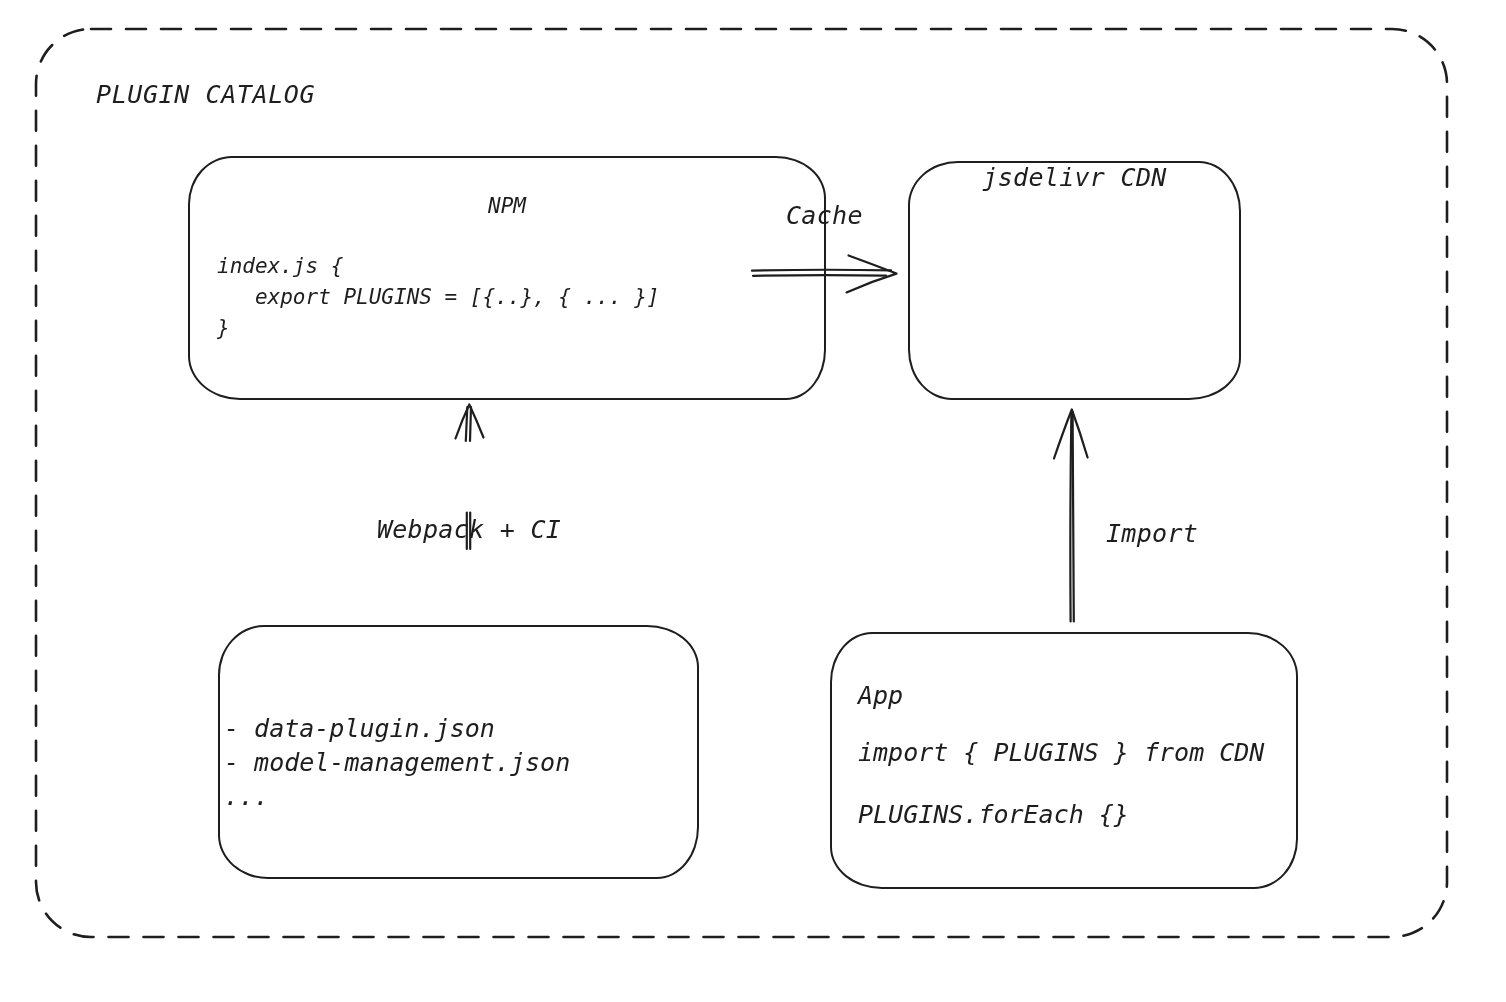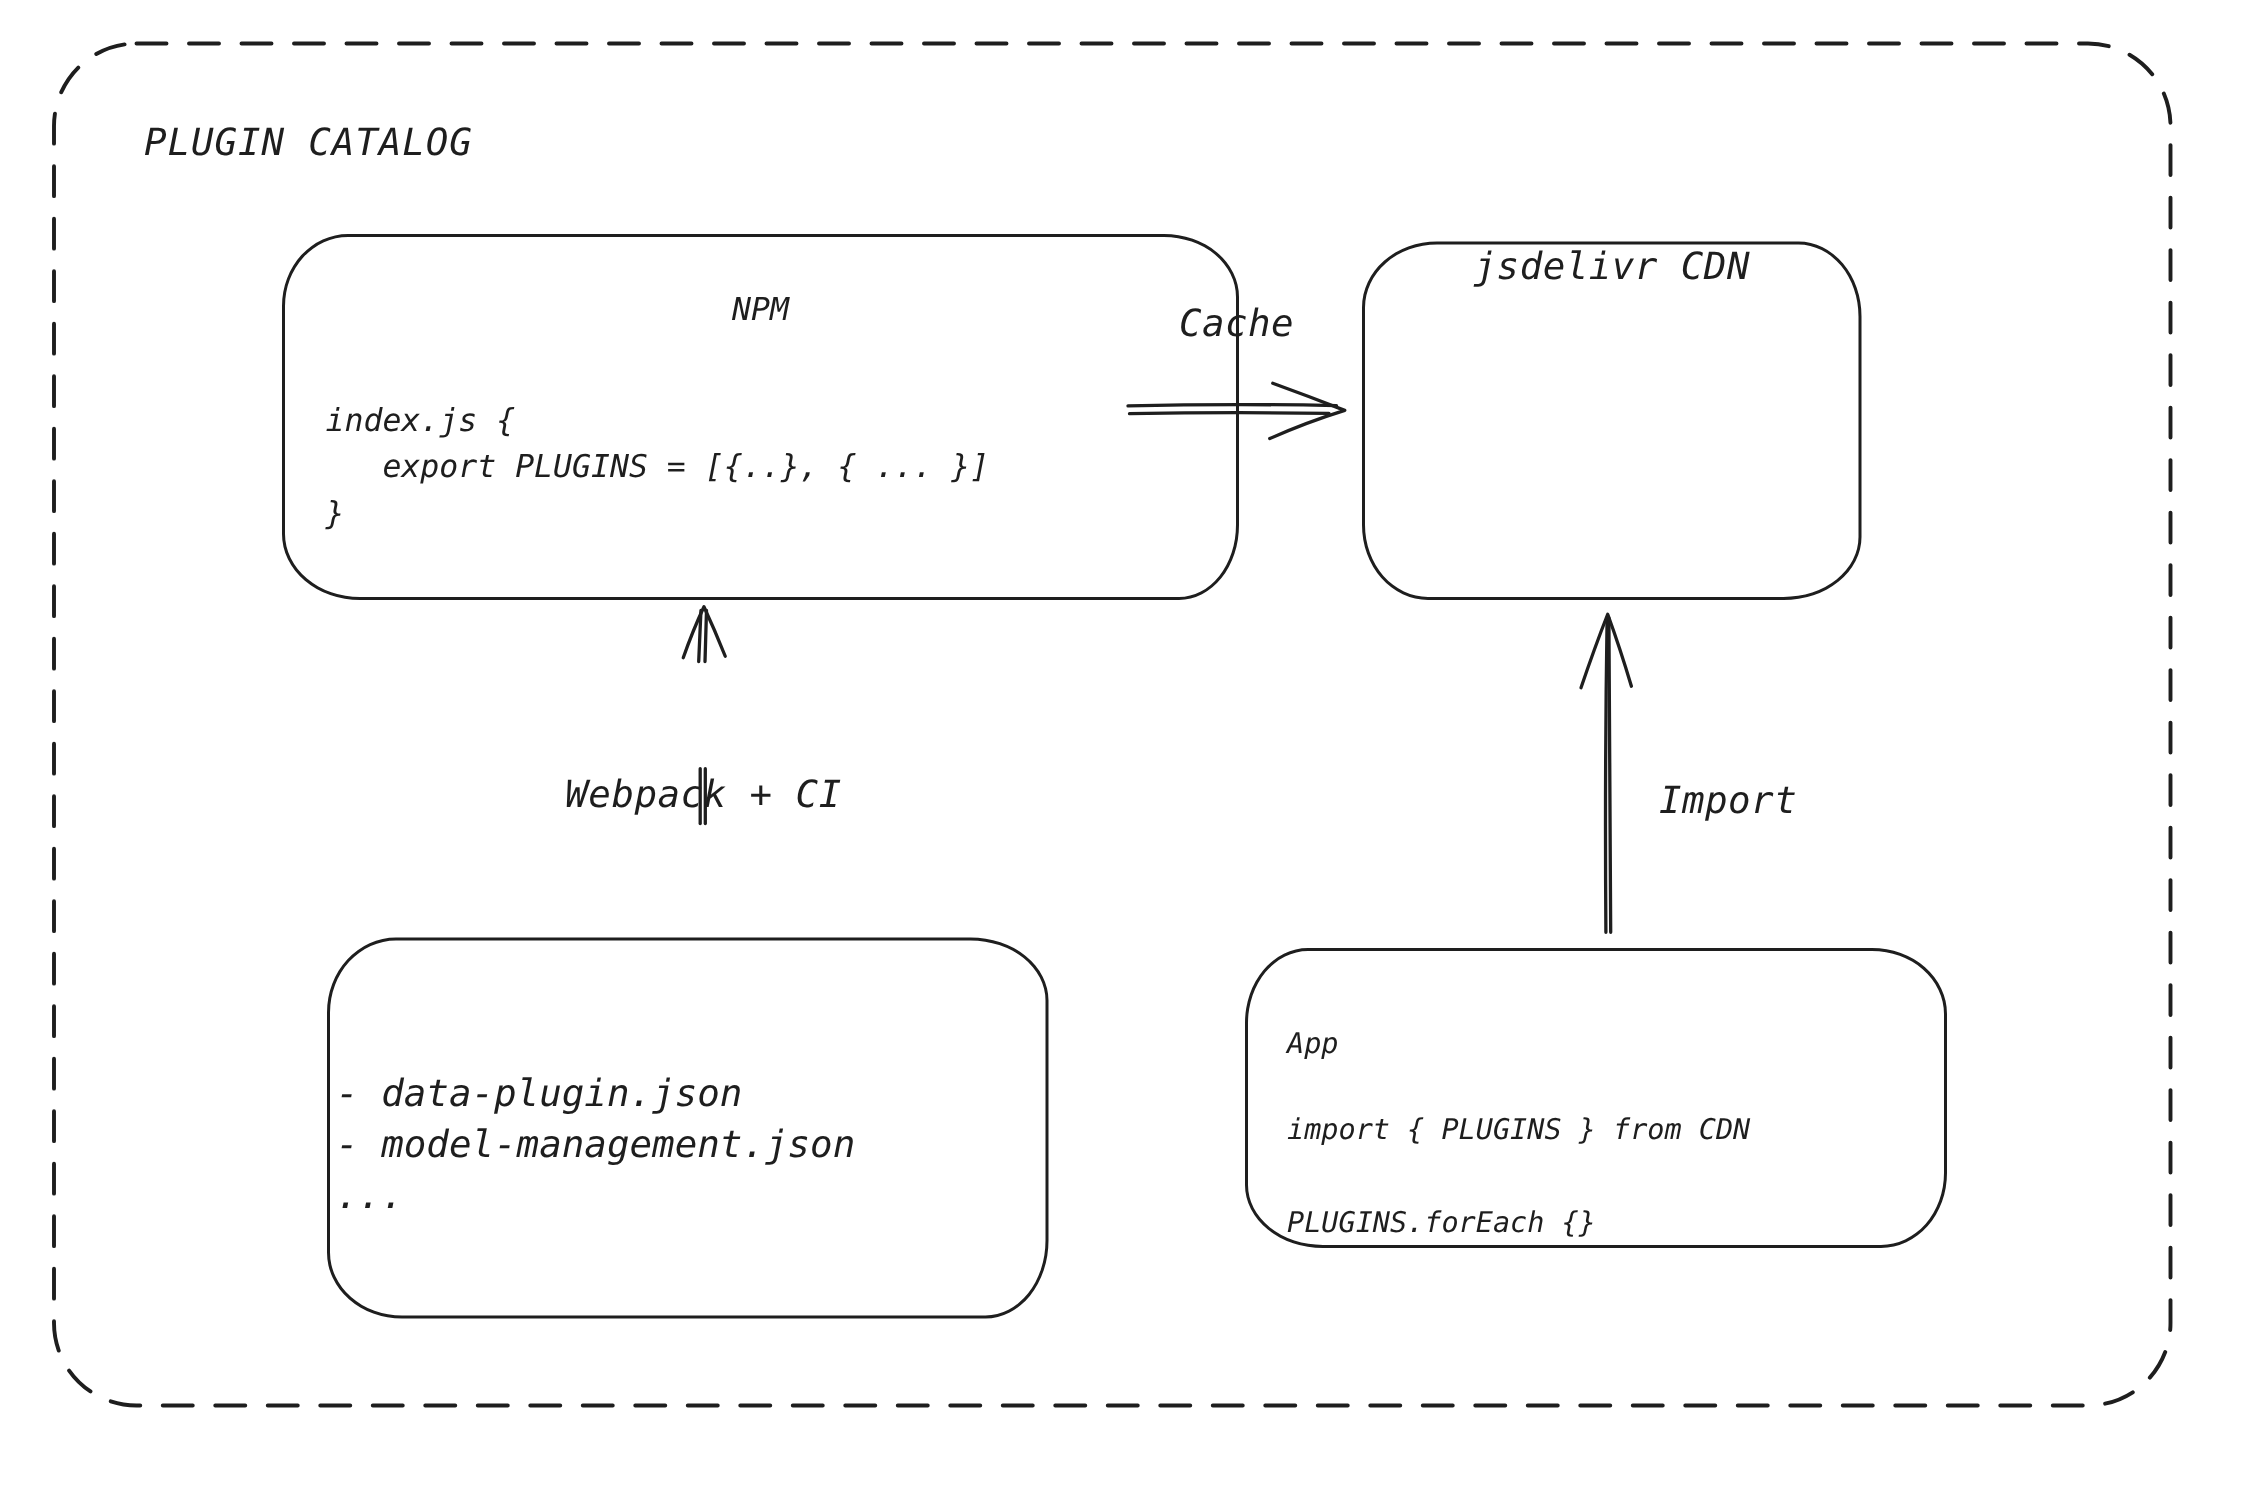--- a/index.html
+++ b/index.html
@@ -56,21 +56,21 @@
     left: 188px; top: 156px; width: 638px; height: 244px;
     border-radius: 44px 50px 40px 52px / 48px 42px 50px 44px;
     font-size: 21px;
   }
   .box-npm .box-title {
     margin-top: 36px;
     text-align: center;
     line-height 26px;
   }
   .box-npm .code-block {
-    margin-top: 47px;
+    margin-top: 33px;
     padding-left: 27px;
   }
   .box-npm .code-line {
     line-height: 31px;
     white-space: pre;
   }
   .box-cdn {
     left: 908px; top: 161px; width: 333px; height: 239px;
     border-radius: 50px 42px 52px 44px / 44px 50px 42px 50px;
     display: flex;
@@ -86,23 +86,23 @@
   }
   .box-repo .file-list {
     margin-top: 85px;
     padding-left: 4px;
   }
   .box-repo .file-line {
     line-height: 34px;
     white-space: pre;
   }
   .box-app {
-    left: 830px; top: 632px; width: 468px; height: 200px;
+    left: 830px; top: 632px; width: 468px; height: 257px;
     border-radius: 42px 50px 44px 52px / 50px 44px 50px 42px;
-    font-size: 19px;
+    font-size: 25px;
   }
   .box-app .app-inner {
     padding: 47px 20px 0 26px;
   }
   .box-app .app-title {
     line-height: 30px;
   }
   .box-app .app-code-1 {
     margin-top: 27px;
     line-height: 30px;

